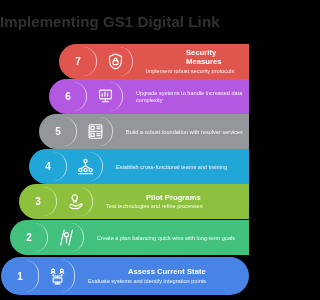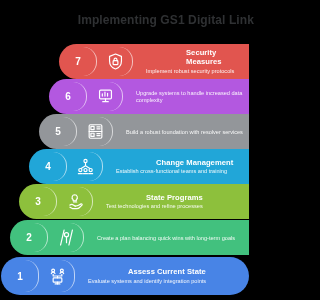--- a/index.html
+++ b/index.html
@@ -16,23 +16,23 @@
   }
   #infographic {
     position: absolute;
     inset: 0;
   }
   #page-title {
     position: absolute;
     top: 13px;
     left: 0;
     width: 254px;
-    text-align: right;
+    text-align: left;
     color: #2f3133;
-    font-size: 12px;
+    font-size: 15px;
     font-weight: bold;
     letter-spacing: 0.1px;
     white-space: nowrap;
   }
   .step-row {
     position: absolute;
     height: 35px;
     right: 5px;
     display: flex;
     align-items: stretch;
@@ -169,37 +169,36 @@
       <svg viewBox="0 0 24 24" fill="none" stroke="#ffffff" stroke-width="1.5" stroke-linecap="round" stroke-linejoin="round">
         <circle cx="12" cy="5" r="2"></circle>
         <path d="M12 7v4M12 11 6.5 14.5M12 11l5.5 3.5"></path>
         <circle cx="5.5" cy="16.5" r="2"></circle>
         <circle cx="12" cy="16.5" r="2"></circle>
         <circle cx="18.5" cy="16.5" r="2"></circle>
         <path d="M3 21h5M9.5 21h5M16 21h5"></path>
       </svg>
     </div>
     <div class="text-cell">
-      <div class="step-title">Change Management</div>
       <div class="step-desc">Establish cross-functional teams and training</div>
     </div>
   </div>
 
   <div class="step-row" style="top:184px;left:19px;background:#8DC03C;">
     <div class="num-cell">3</div>
     <div class="icon-cell">
       <svg viewBox="0 0 24 24" fill="none" stroke="#ffffff" stroke-width="1.5" stroke-linecap="round" stroke-linejoin="round">
         <path d="M11 3.5a3.4 3.4 0 0 0-2 6.1v1.6h4V9.6a3.4 3.4 0 0 0-2-6.1z"></path>
         <path d="M9.5 12.6h4"></path>
         <path d="M5 16.5c1.6-1.2 3-1 4.2-.2l2.3 1.5"></path>
         <path d="M11.5 17.8c2 0 3.6-.4 5-1.3l2.5-1.5a1 1 0 0 1 1.2 1.5l-3.4 3.4c-.8.8-1.8 1.2-3 1.2H8.5L5 19.2"></path>
       </svg>
     </div>
     <div class="text-cell">
-      <div class="step-title">State Programs</div>
+      <div class="step-title">Pilot Programs</div>
       <div class="step-desc">Test technologies and refine processes</div>
     </div>
   </div>
 
   <div class="step-row" style="top:220px;left:10px;background:#42C17E;">
     <div class="num-cell">2</div>
     <div class="icon-cell">
       <svg viewBox="0 0 24 24" fill="none" stroke="#ffffff" stroke-width="1.5" stroke-linecap="round" stroke-linejoin="round">
         <path d="M9 2.5 4.5 21.5"></path>
         <path d="M19.5 2.5 15 21.5"></path>

